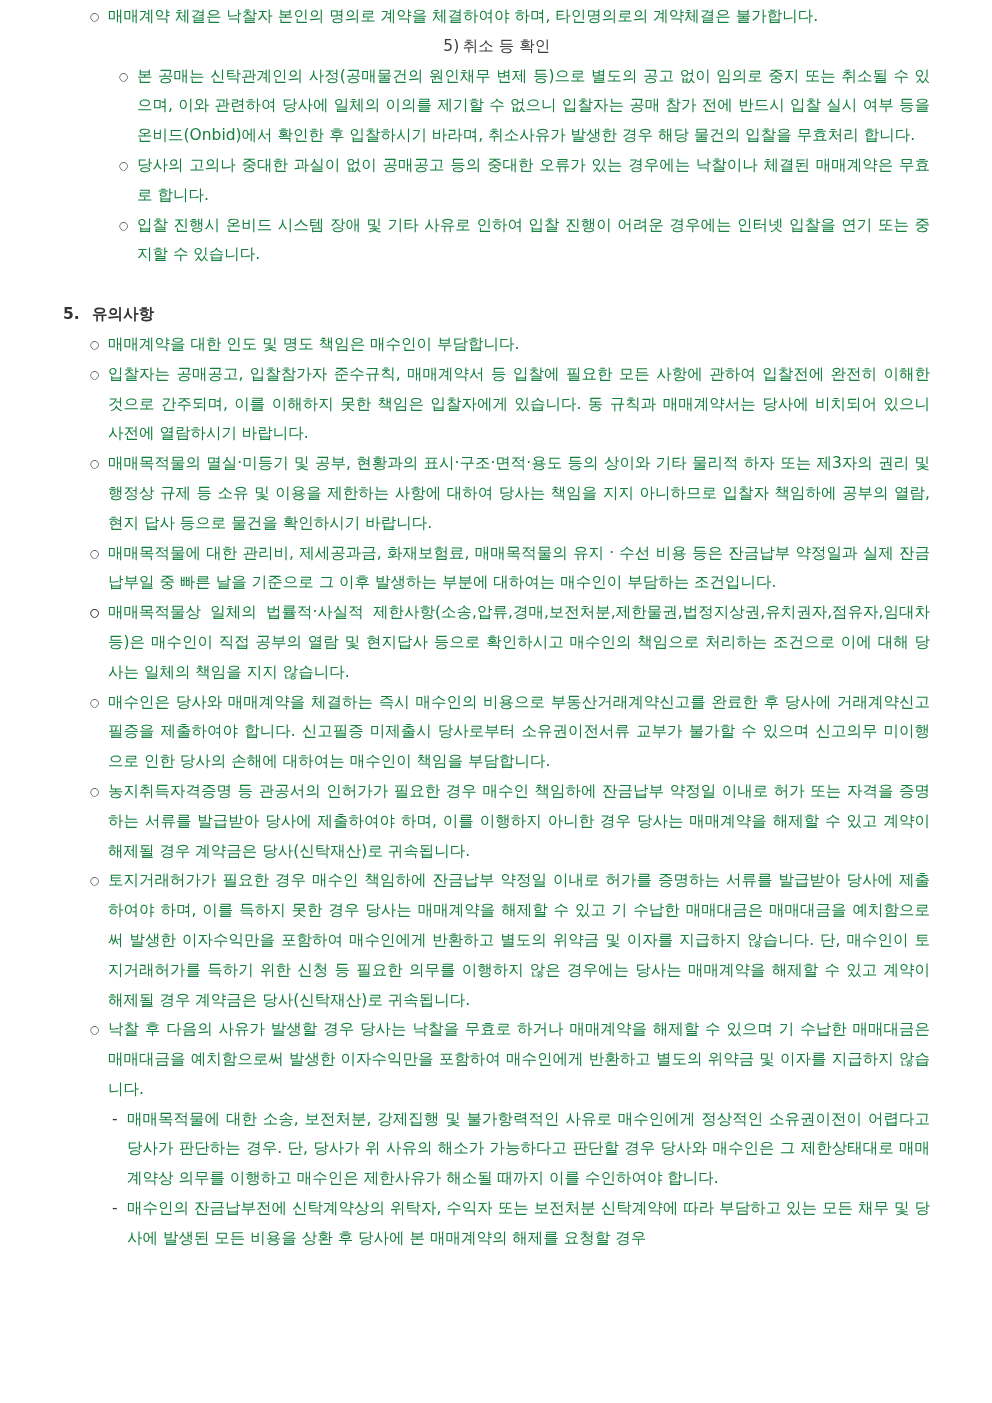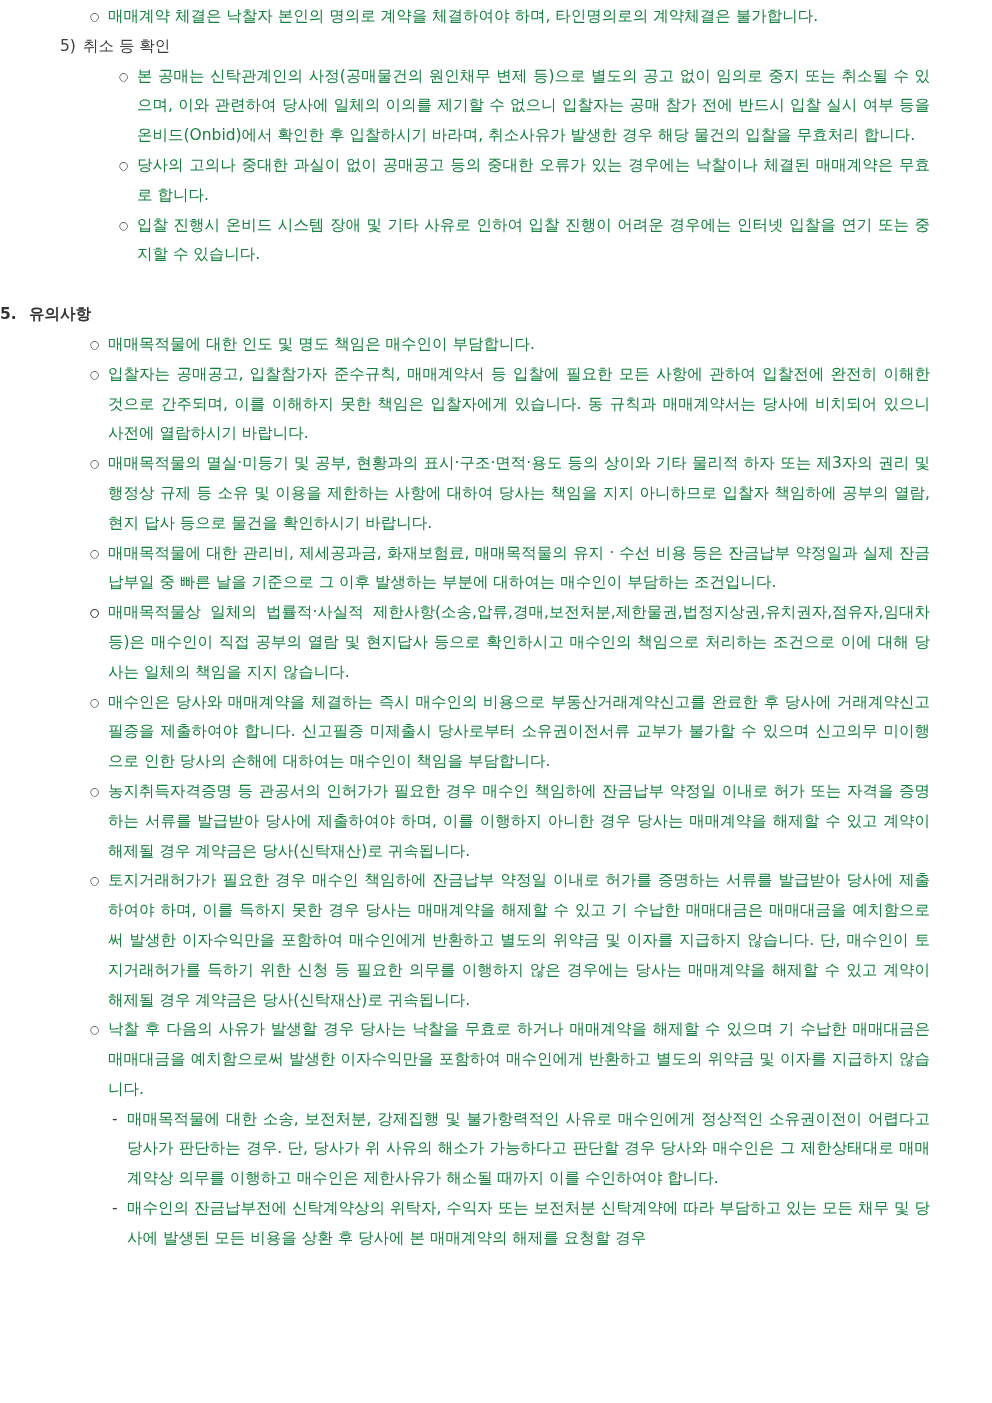--- a/index.html
+++ b/index.html
@@ -24,23 +24,23 @@
   .mk { position: absolute; top: 0; color: #3c3c3c; }
   .mk.circle { font-size: 11px; }
   .mk.dash   { font-size: 15.5px; }
   .lvl-a { padding-left: 108px; }
   .lvl-a > .mk { left: 90px; }
   .lvl-b { padding-left: 137px; }
   .lvl-b > .mk { left: 119px; }
   .lvl-d { padding-left: 127px; }
   .lvl-d > .mk { left: 112px; }
   .heading { margin-right: 62px; white-space: nowrap; }
-  .h-cancel { padding-left: 60px; }
+  .h-cancel { padding-left: 60px; text-align: center; }
   .h-cancel .num { display: inline-block; width: 23px; }
-  .h-notice { font-weight: bold; color: #333333; margin-top: 30px; }
+  .h-notice { padding-left: 63px; font-weight: bold; color: #333333; margin-top: 30px; }
   .h-notice .num { display: inline-block; width: 29px; }
   .txt { color: #15803d; }
 </style>
 </head>
 <body>
 
 <div class="page">
 
   <div class="para lvl-a">
     <span class="mk circle">○</span>
@@ -63,21 +63,21 @@
     <span class="mk circle">○</span>
     <span class="txt">입찰 진행시 온비드 시스템 장애 및 기타 사유로 인하여 입찰 진행이 어려운 경우에는 인터넷 입찰을 연기 또는 중지할 수 있습니다.</span>
   </div>
 
   <div class="heading h-notice">
     <span class="num">5.</span><span>유의사항</span>
   </div>
 
   <div class="para lvl-a">
     <span class="mk circle">○</span>
-    <span class="txt">매매목적물에 대한 인도 및 명도 책임은 매수인이 부담합니다.</span>
+    <span class="txt">매매계약을 대한 인도 및 명도 책임은 매수인이 부담합니다.</span>
   </div>
   <div class="para lvl-a">
     <span class="mk circle">○</span>
     <span class="txt">입찰자는 공매공고, 입찰참가자 준수규칙, 매매계약서 등 입찰에 필요한 모든 사항에 관하여 입찰전에 완전히 이해한 것으로 간주되며, 이를 이해하지 못한 책임은 입찰자에게 있습니다. 동 규칙과 매매계약서는 당사에 비치되어 있으니 사전에 열람하시기 바랍니다.</span>
   </div>
   <div class="para lvl-a">
     <span class="mk circle">○</span>
     <span class="txt">매매목적물의 멸실·미등기 및 공부, 현황과의 표시·구조·면적·용도 등의 상이와 기타 물리적 하자 또는 제3자의 권리 및 행정상 규제 등 소유 및 이용을 제한하는 사항에 대하여 당사는 책임을 지지 아니하므로 입찰자 책임하에 공부의 열람, 현지 답사 등으로 물건을 확인하시기 바랍니다.</span>
   </div>
   <div class="para lvl-a">

